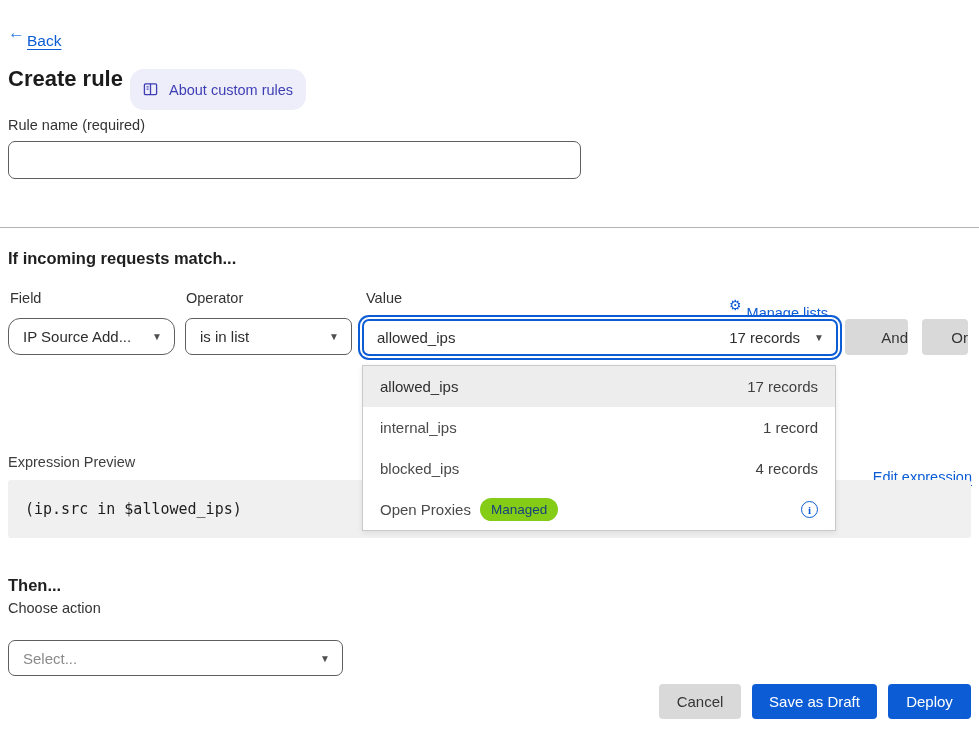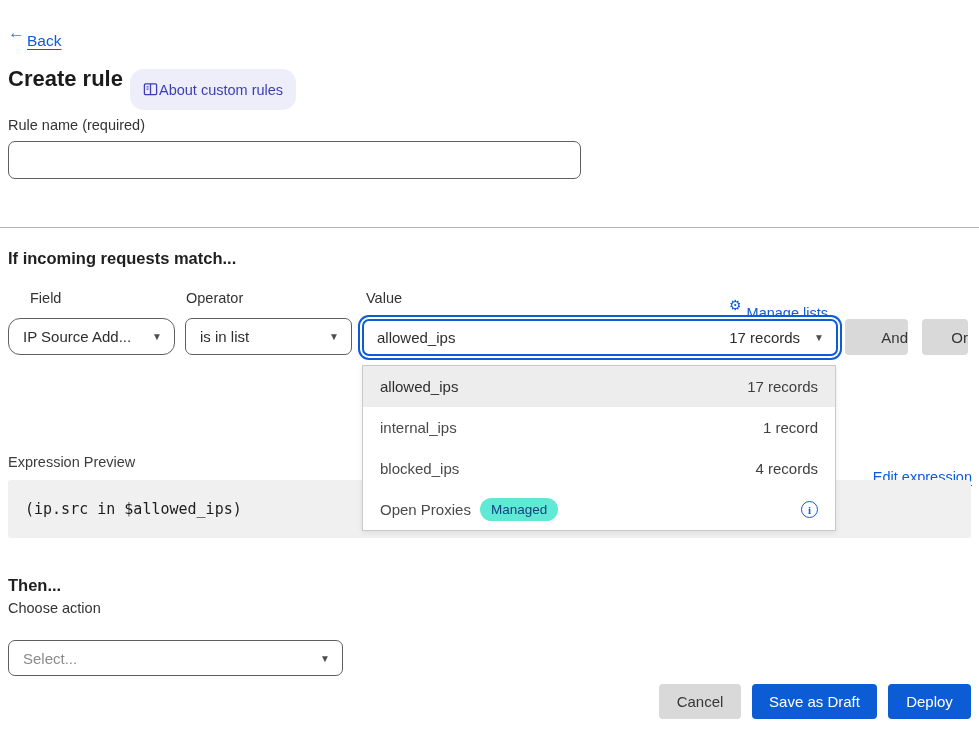--- a/index.html
+++ b/index.html
@@ -8,39 +8,39 @@
   .canvas { position: relative; width: 979px; height: 739px; background: #fff; overflow: hidden; }
 
   a.link { color: #0b5cd5; text-decoration: underline; text-underline-offset: 3px; cursor: pointer; margin-top: 16px; }
 
   
   .back { position: absolute; left: 8px; top: 16px; font-size: 15.5px; display: flex; align-items: center; gap: 2px; }
   .back .arrow { color: #2f7de1; text-decoration: none; font-size: 17px; }
 
   
   .title { position: absolute; left: 8px; top: 66px; font-size: 22px; font-weight: bold; color: #1b1b1b; }
-  .about-badge { position: absolute; left: 130px; top: 69px; height: 41px; display: inline-flex; align-items: center; gap: 1px;
+  .about-badge { position: absolute; left: 130px; top: 69px; height: 41px; display: inline-flex; align-items: center; gap: 11px;
     padding: 12px 13px; border-radius: 14px; background: #eeeefb; color: #3e3eb4; font-size: 14.5px; cursor: pointer; }
   .about-badge svg { display: block; }
 
   
   .field-label { font-size: 14.5px; color: #333; }
   .rule-name-label { position: absolute; left: 8px; top: 117px; }
   .rule-name-input { position: absolute; left: 8px; top: 141px; width: 573px; height: 38px;
     border: 1px solid #5f5f5f; border-radius: 7px; font-size: 15px; padding: 0 10px; outline: none;
     font-family: "Liberation Sans", sans-serif; }
   .rule-name-helper { position: absolute; left: 8px; top: 186px; font-size: 14.5px; color: #3d3d3d; }
 
   .divider { position: absolute; left: 0; top: 227px; width: 979px; height: 1px; background: #b3b3b3; }
 
   .section-heading { position: absolute; left: 8px; font-size: 16.5px; font-weight: bold; color: #1f1f1f; }
   .match-heading { top: 249px; }
 
   .col-label { position: absolute; top: 290px; font-size: 14.5px; color: #333; }
-  .label-field { left: 10px; margin-left: 20px; }
+  .label-field { left: 10px; }
   .label-operator { left: 186px; }
   .label-value { left: 366px; }
 
   .manage-lists { position: absolute; top: 289px; left: 729px; font-size: 14.5px; display: flex; align-items: center; gap: 5px; }
   .gear { color: #0b5cd5; font-size: 14px; text-decoration: none; }
 
   .select { position: absolute; top: 318px; height: 37px; border: 1px solid #5f5f5f; border-radius: 7px;
     background: #fff; display: flex; align-items: center; padding: 0 12px 0 14px; font-size: 15px; color: #2e2e2e; cursor: pointer; }
   .select .chev { margin-left: auto; font-size: 10px; color: #4f4f4f; }
   .select-field { left: 8px; width: 167px; border-radius: 12px; }
@@ -58,21 +58,21 @@
   .btn-and { left: 845px; width: 63px; }
   .btn-or { left: 922px; width: 46px; }
 
   
   .dropdown { position: absolute; left: 362px; top: 365px; width: 474px; background: #fff;
     border: 1px solid #c9c9c9; box-shadow: 0 2px 6px rgba(0,0,0,0.08); z-index: 20; }
   .dd-row { height: 41px; display: flex; align-items: center; padding: 0 17px; font-size: 15px; color: #4a4a4a; cursor: pointer; background: #fff; }
   .dd-row.selected { background: #ededed; color: #2f2f2f; }
   .dd-row .dd-count { margin-left: auto; font-size: 15px; color: #3f3f3f; }
   .managed-badge { display: inline-flex; align-items: center; height: 23px; margin-left: 9px; padding: 0 11px;
-    border-radius: 12px; background: #5eead4; color: #16417e; font-size: 13.5px; }
+    border-radius: 12px; background: #84cc16; color: #16417e; font-size: 13.5px; }
   .info-icon { margin-left: auto; width: 17px; height: 17px; border: 1.5px solid #0b5cd5; border-radius: 50%;
     color: #0b5cd5; font-size: 11px; font-weight: bold; display: flex; align-items: center; justify-content: center;
     font-family: "Liberation Serif", serif; cursor: pointer; }
 
   
   .expr-label { position: absolute; left: 8px; top: 454px; font-size: 14.5px; color: #3d3d3d; }
   .edit-expr { position: absolute; right: 7px; top: 453px; font-size: 14.5px; padding-left: 20px; }
   .expr-block { position: absolute; left: 8px; top: 480px; width: 963px; height: 58px; background: #f0f0f0; border-radius: 3px; }
   .expr-code { position: absolute; left: 17px; top: 20px; font-family: "DejaVu Sans Mono", "Liberation Mono", monospace;
     font-size: 15px; color: #1d1d1d; }

